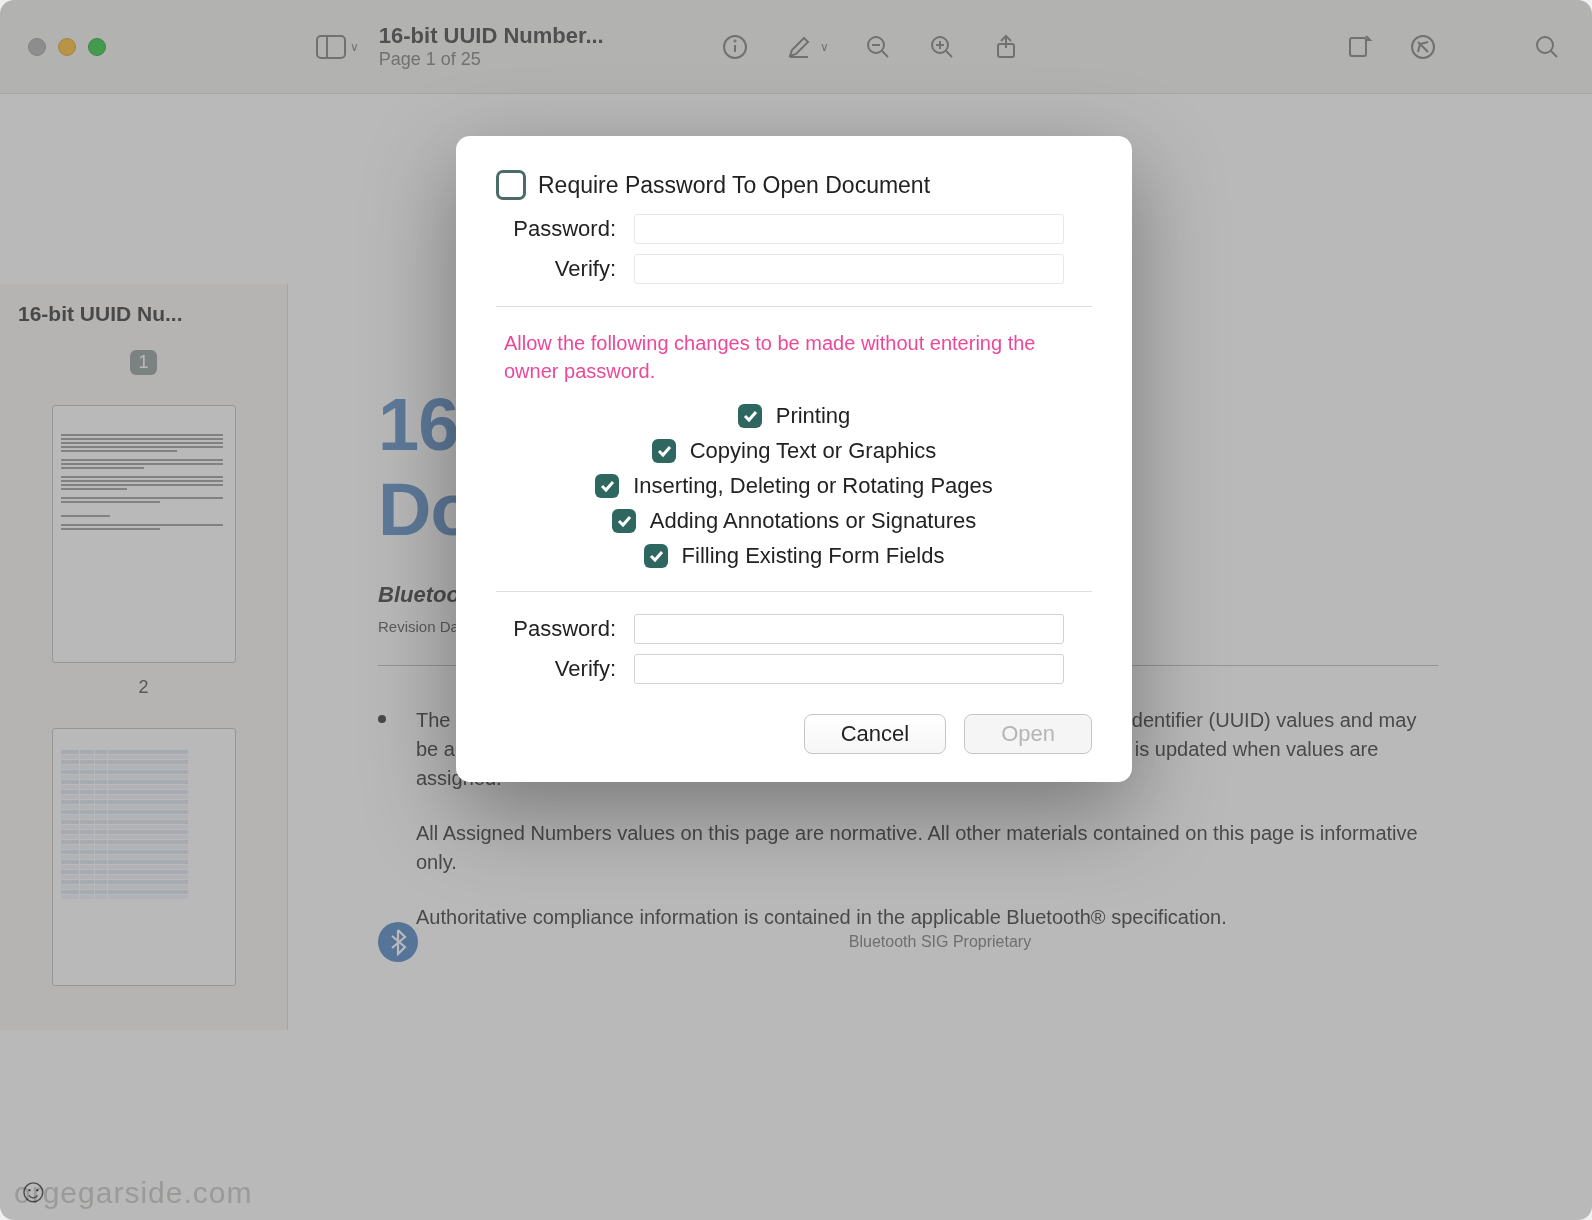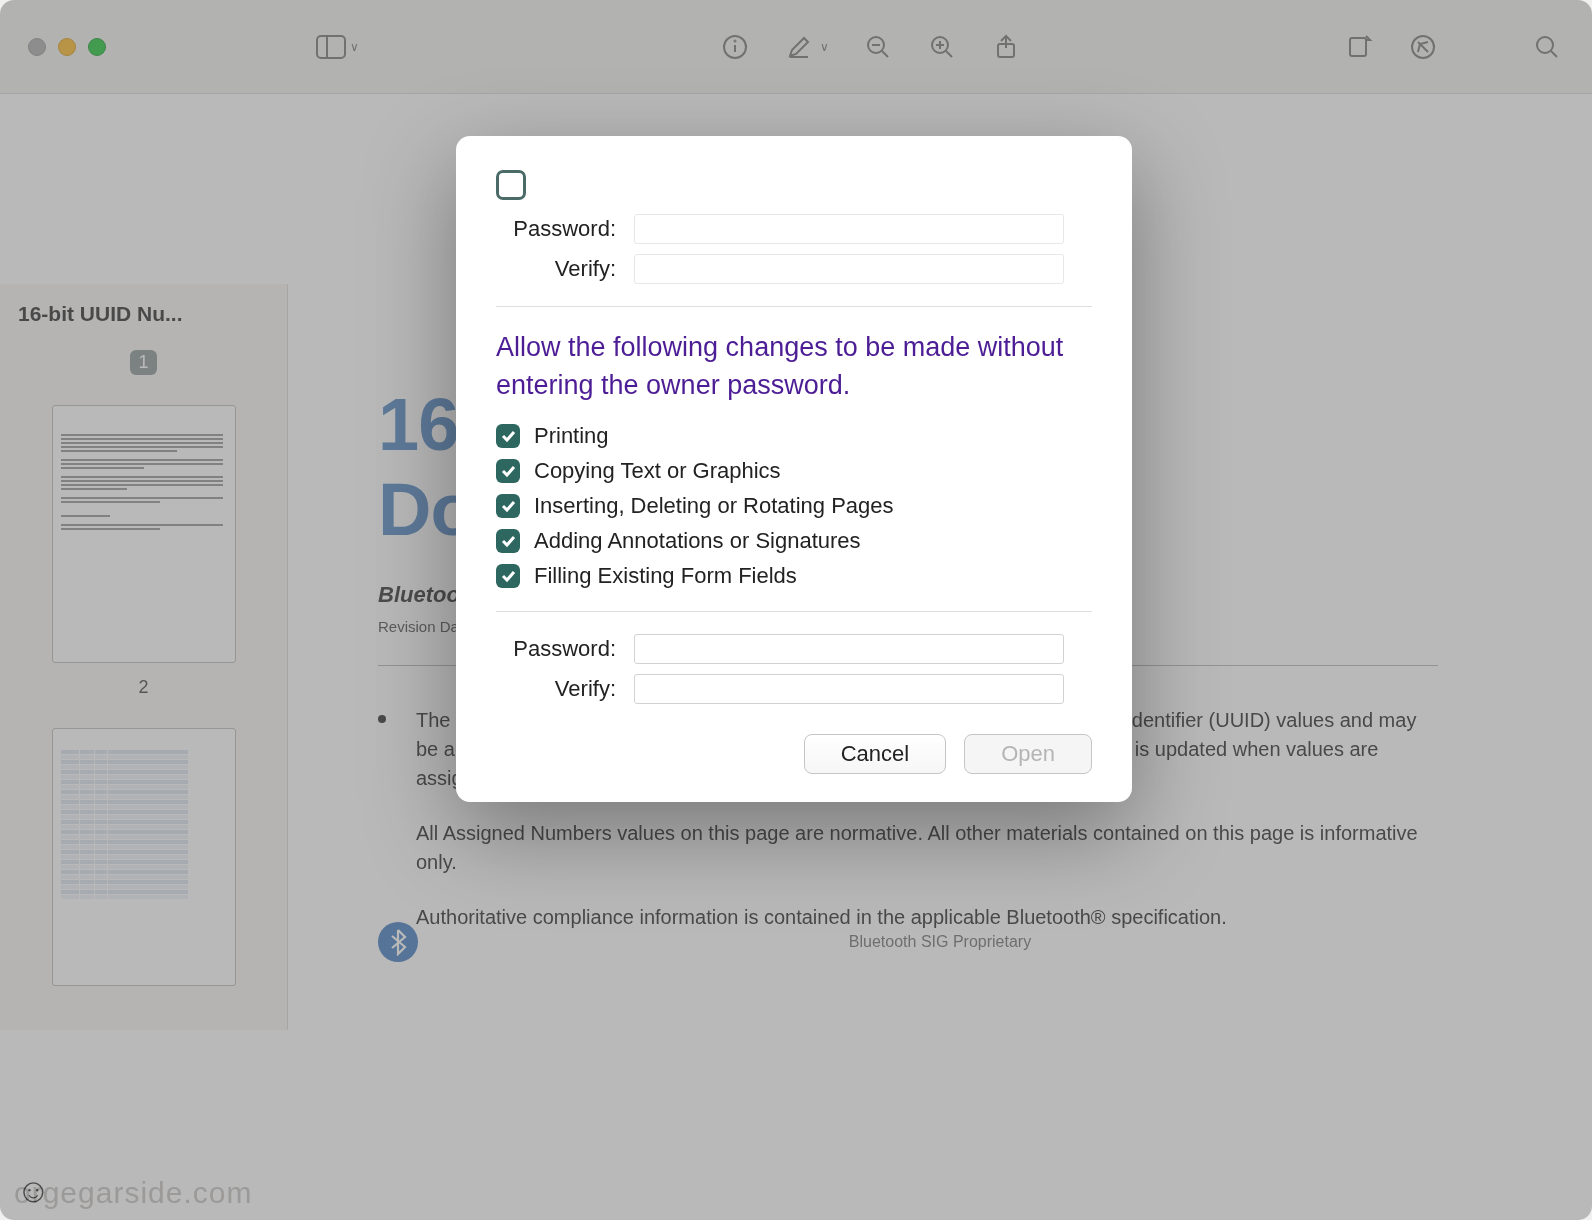--- a/index.html
+++ b/index.html
@@ -122,22 +122,22 @@
 .big-check {
   width:30px;height:30px;border:3px solid #4a6b67;border-radius:7px;margin-right:12px;background:#fff;
 }
 .req-label { font-size:23px; color:#222; }
 .frow { display:flex; align-items:center; margin: 10px 0;}
 .flabel { width:120px; text-align:right; font-size:22px; color:#222; margin-right:18px;}
 .finput { flex:0 0 430px; height:30px; border:1px solid #d2d2d2; border-radius:3px; background:#fff; font-size:18px; padding:2px 6px;}
 .finput.ghost { border-color:#e7e7e7;}
 .hr { height:1px; background:#dedede; margin: 22px 0;}
 .sec-title { font-size:24px; font-weight:700; color:#222; margin-bottom:10px;}
-.sec-desc { font-size:27px; color:#4c1d95; line-height:1.4; margin-bottom:18px;}
-.perm { display:flex; align-items:center; gap:14px; margin:9px 0;}
+.sec-desc { font-size:20px; color:#ec4899; line-height:1.4; margin-bottom:18px;margin-left:8px;}
+.perm { display:flex; align-items:center; gap:14px; margin:9px 0;justify-content:center;}
 .chk {
   width:24px;height:24px;background:#2d6760;border-radius:6px;display:flex;align-items:center;justify-content:center;
 }
 .chk svg { width:16px;height:16px;stroke:#fff;stroke-width:3;fill:none;}
 .perm-label { font-size:22px; color:#222;}
 .btns { display:flex; justify-content:flex-end; gap:18px; margin-top:30px;}
 .btn {
   font-size:22px; padding:6px 36px; border-radius:8px; border:1px solid #c5c5c5;
   background:linear-gradient(#fff,#f6f6f6); color:#222;
 }
@@ -161,20 +161,24 @@
     </div>
     <div class="sidebar-toggle">
       <span class="tb-icon">
         <svg viewBox="0 0 30 24">
             <rect x="1" y="1" width="28" height="22" rx="4"></rect>
             <line x1="11" y1="1" x2="11" y2="23"></line>
           </svg>
       </span>
       <span style="color:#7c7c7c;font-size:12px;">∨</span>
     </div>
+    <div class="title-block">
+      <div class="title-main">16-bit UUID Number...</div>
+      <div class="title-sub">Page 1 of 25</div>
+    </div>
     <div class="toolbar-mid">
       <span class="tb-icon">
           <svg viewBox="0 0 26 26">
             <circle cx="13" cy="13" r="11"></circle>
             <line x1="13" y1="11" x2="13" y2="18"></line>
             <circle cx="13" cy="7" r="0.5" fill="#7c7c7c"></circle>
           </svg>
         </span>
       <span style="display:flex;align-items:center;gap:6px;">
         <span class="tb-icon">
@@ -486,20 +490,21 @@
     </div>
   </div>
 
   <div class="dimmer"></div>
   <div class="watermark">orgegarside.com</div>
   <div class="scrim-emoji">☺</div>
 
   <div class="dialog">
     <div class="row">
       <div class="big-check"></div>
+      <div class="req-label">Require Password To Open Document</div>
     </div>
     <div class="frow">
       <div class="flabel">Password:</div>
       <input class="finput ghost" type="password" value="" style="">
     </div>
     <div class="frow">
       <div class="flabel">Verify:</div>
       <input class="finput ghost" type="password" value="" style="">
     </div>
 

